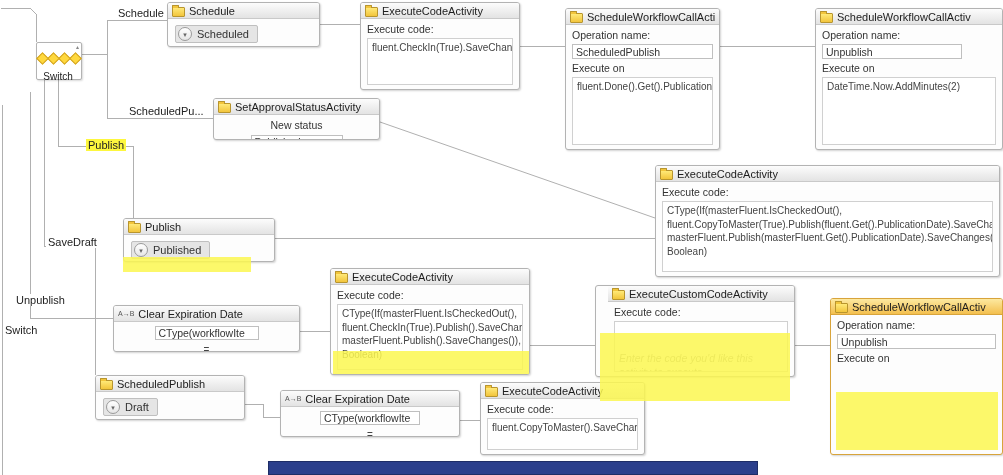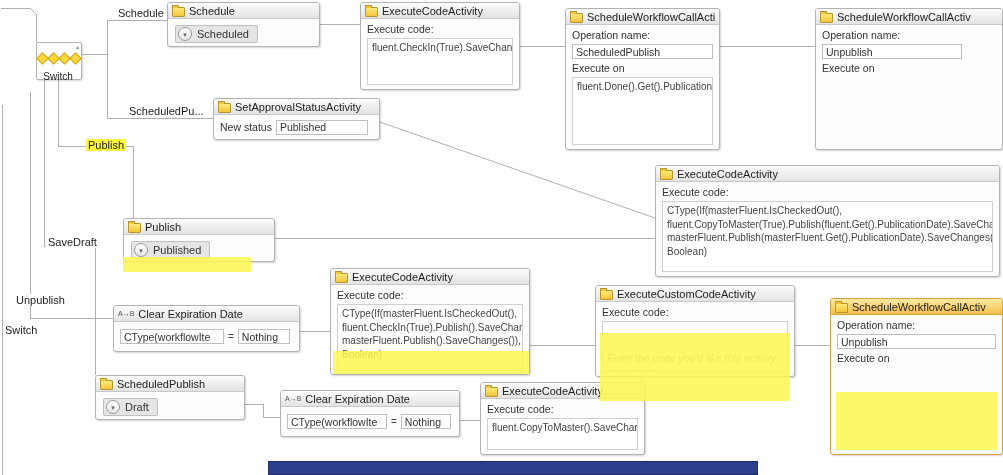--- a/index.html
+++ b/index.html
@@ -21,21 +21,21 @@
   }
   .hdr.selected{background:linear-gradient(#fde9a0,#f3bf4e);border-bottom:1px solid #d8a43b;}
   .hdr-title{font-size:11px;color:#1d1d1d;white-space:nowrap;overflow:hidden;}
   .activity-icon{position:relative;width:11px;height:8px;flex:0 0 11px;margin-top:2px;
     background:linear-gradient(#ffe978,#f2c53c);border:1px solid #b8952e;border-radius:1px;}
   .activity-icon::before{content:"";position:absolute;top:-3px;left:-1px;width:5px;height:2px;
     background:#f2c53c;border:1px solid #b8952e;border-bottom:none;border-radius:1px 1px 0 0;}
   .assign-icon{font-size:7px;color:#555;letter-spacing:0;white-space:nowrap;flex:0 0 auto;}
 
   .body{flex:1;display:flex;flex-direction:column;gap:3px;padding:4px 6px;box-sizing:border-box;overflow:hidden;}
-  .body.row{flex-direction:row;align-items:center;gap:4px;}
+  .body.row{flex-direction:column;align-items:center;gap:4px;}
   .lbl{font-size:10.5px;color:#333;flex:0 0 auto;}
   .tb{height:15px;border:1px solid #bfbfbf;background:#fff;font-family:"Liberation Sans",sans-serif;
       font-size:10.5px;color:#333;padding:0 3px;box-sizing:border-box;width:100%;}
   .code-area,.expr-area{
     flex:1;border:1px solid #d0d0d0;background:#fff;font-size:10px;color:#444;
     padding:2px 4px;white-space:pre-wrap;overflow:hidden;line-height:1.35;position:relative;
   }
   .placeholder{font-style:italic;color:#9a9a9a;font-size:10.5px;}
   .eq{font-size:10px;color:#444;}
 
@@ -143,20 +143,21 @@
 
   <div class="node" style="left:815px;top:8px;width:188px;height:142px;">
     <div class="hdr">
       <span class="activity-icon"></span>
       <span class="hdr-title">ScheduleWorkflowCallActiv</span>
     </div>
     <div class="body">
       <div class="lbl">Operation name:</div>
       <input class="tb" style="width: 140px;" value="Unpublish">
       <div class="lbl">Execute on</div>
+      <div class="expr-area">DateTime.Now.AddMinutes(2)</div>
     </div>
   </div>
 
   <div class="node" style="left:213px;top:98px;width:167px;height:42px;">
     <div class="hdr">
       <span class="activity-icon"></span>
       <span class="hdr-title">SetApprovalStatusActivity</span>
     </div>
     <div class="body row">
       <span class="lbl">New status</span>
@@ -208,21 +209,21 @@
       <span class="hdr-title">ExecuteCodeActivity</span>
     </div>
     <div class="body">
       <div class="lbl">Execute code:</div>
       <div class="code-area">CType(If(masterFluent.IsCheckedOut(),
 fluent.CheckIn(True).Publish().SaveChanges(),
 masterFluent.Publish().SaveChanges()), Boolean)</div>
     </div>
   </div>
 
-  <div class="node" style="left:595px;top:285px;width:200px;height:92px;">
+  <div class="node" style="left:595px;top:285px;width:200px;height:92px;padding-left:12px;">
     <div class="hdr">
       <span class="activity-icon"></span>
       <span class="hdr-title">ExecuteCustomCodeActivity</span>
     </div>
     <div class="body">
       <div class="lbl">Execute code:</div>
       <div class="code-area">
         <div class="placeholder">Enter the code you'd like this activity to execute</div>
       </div>
     </div>

